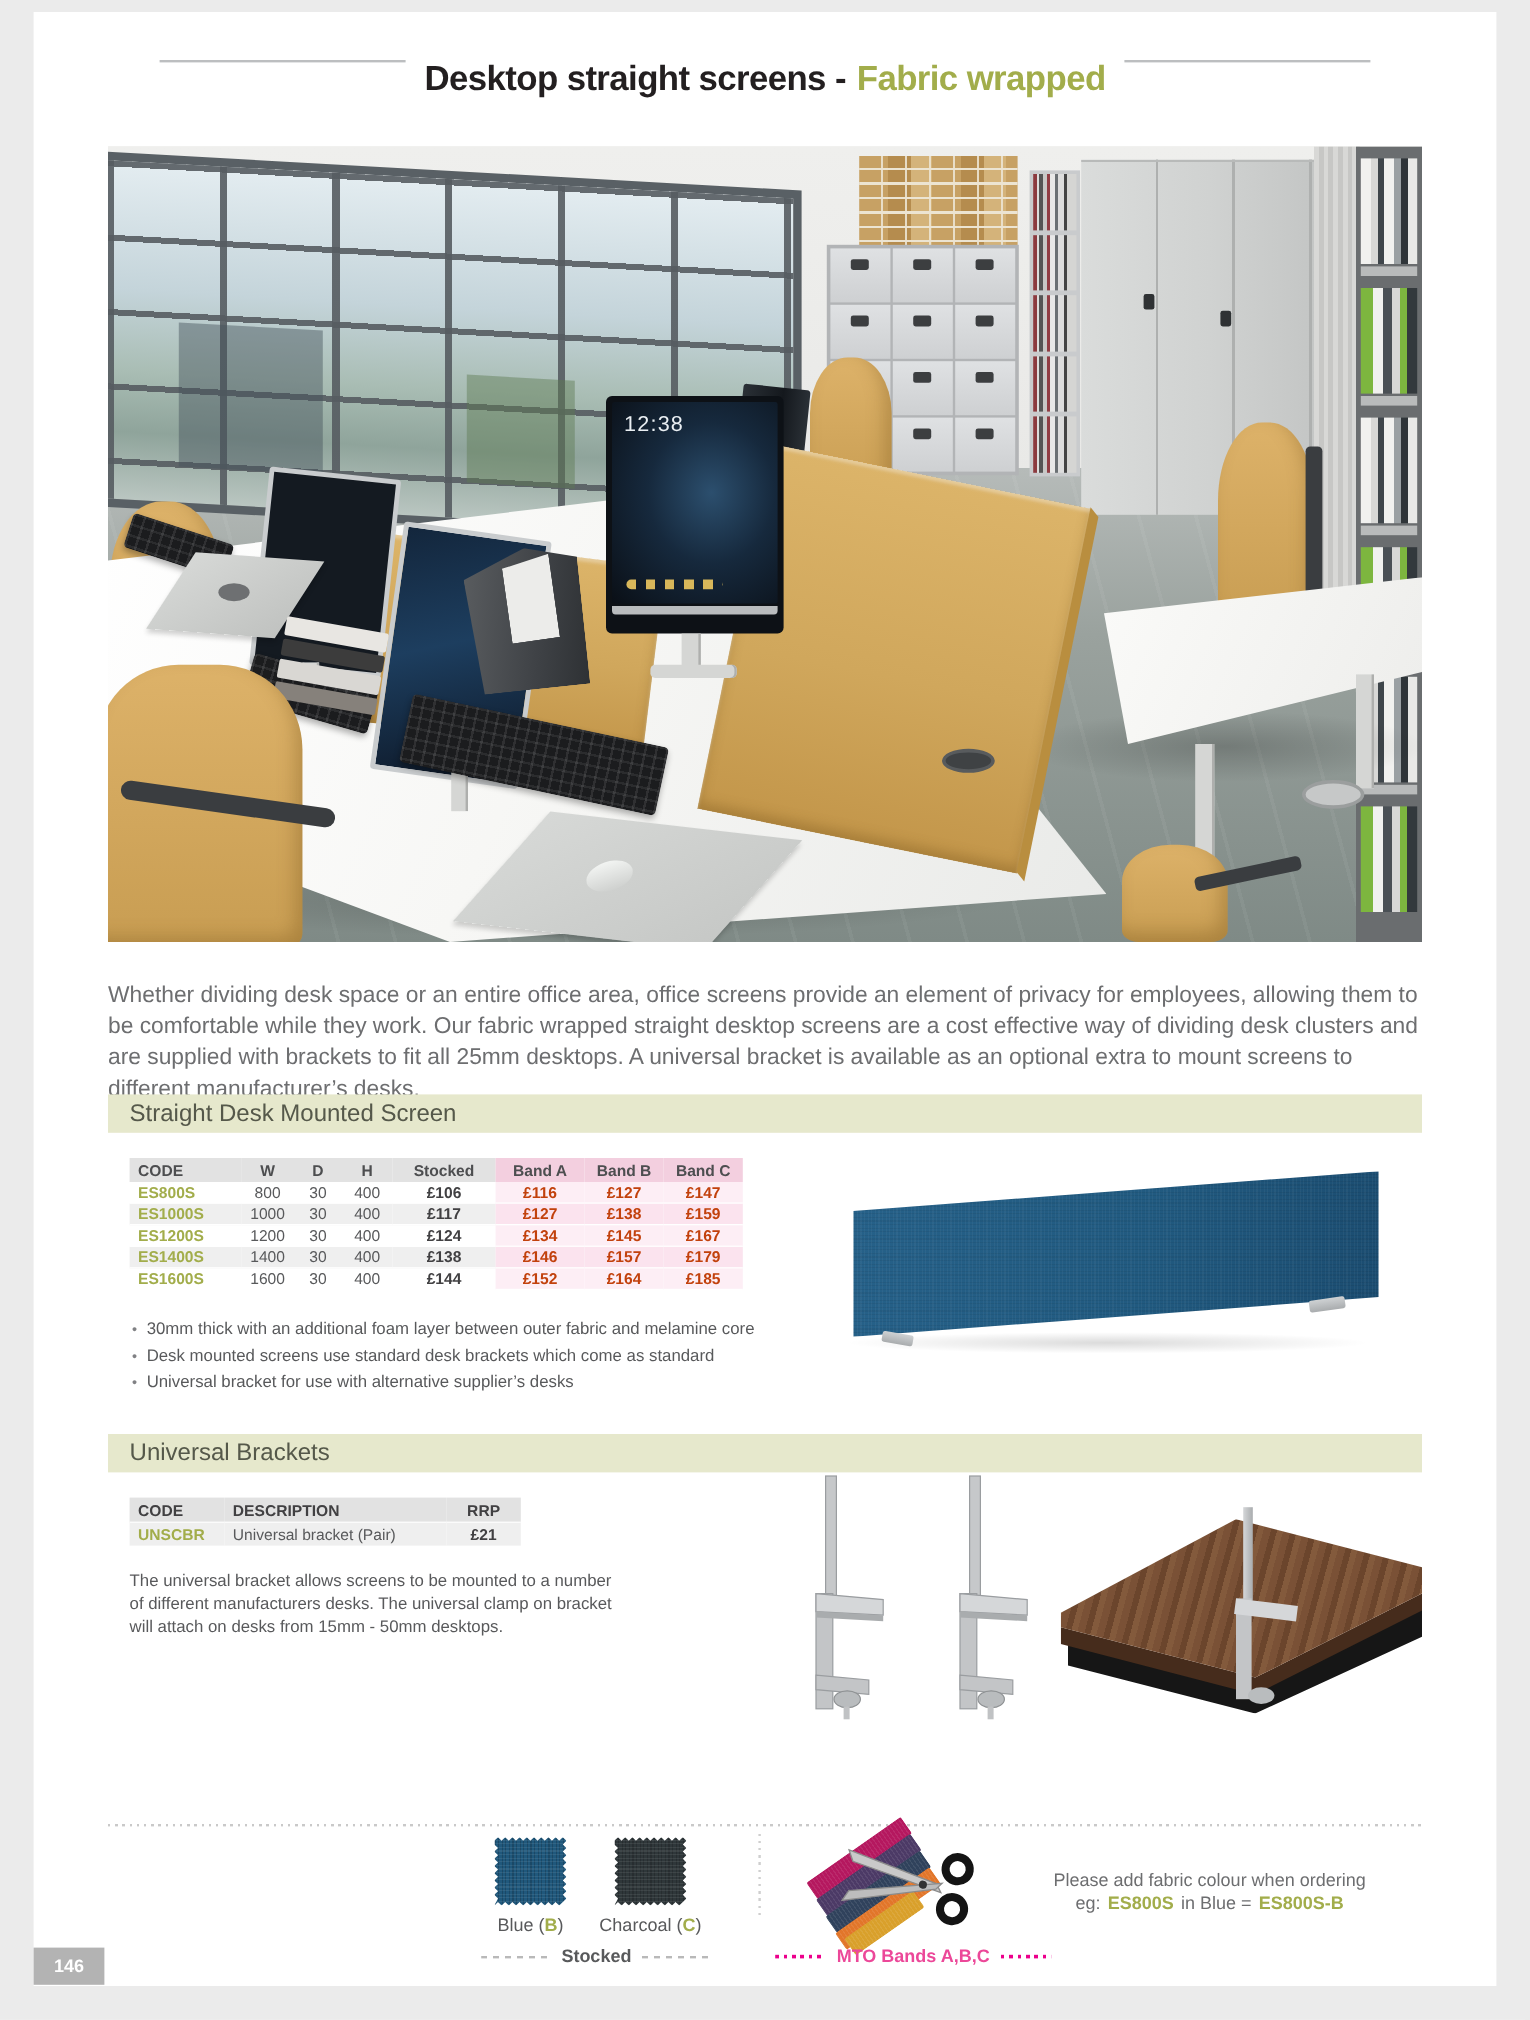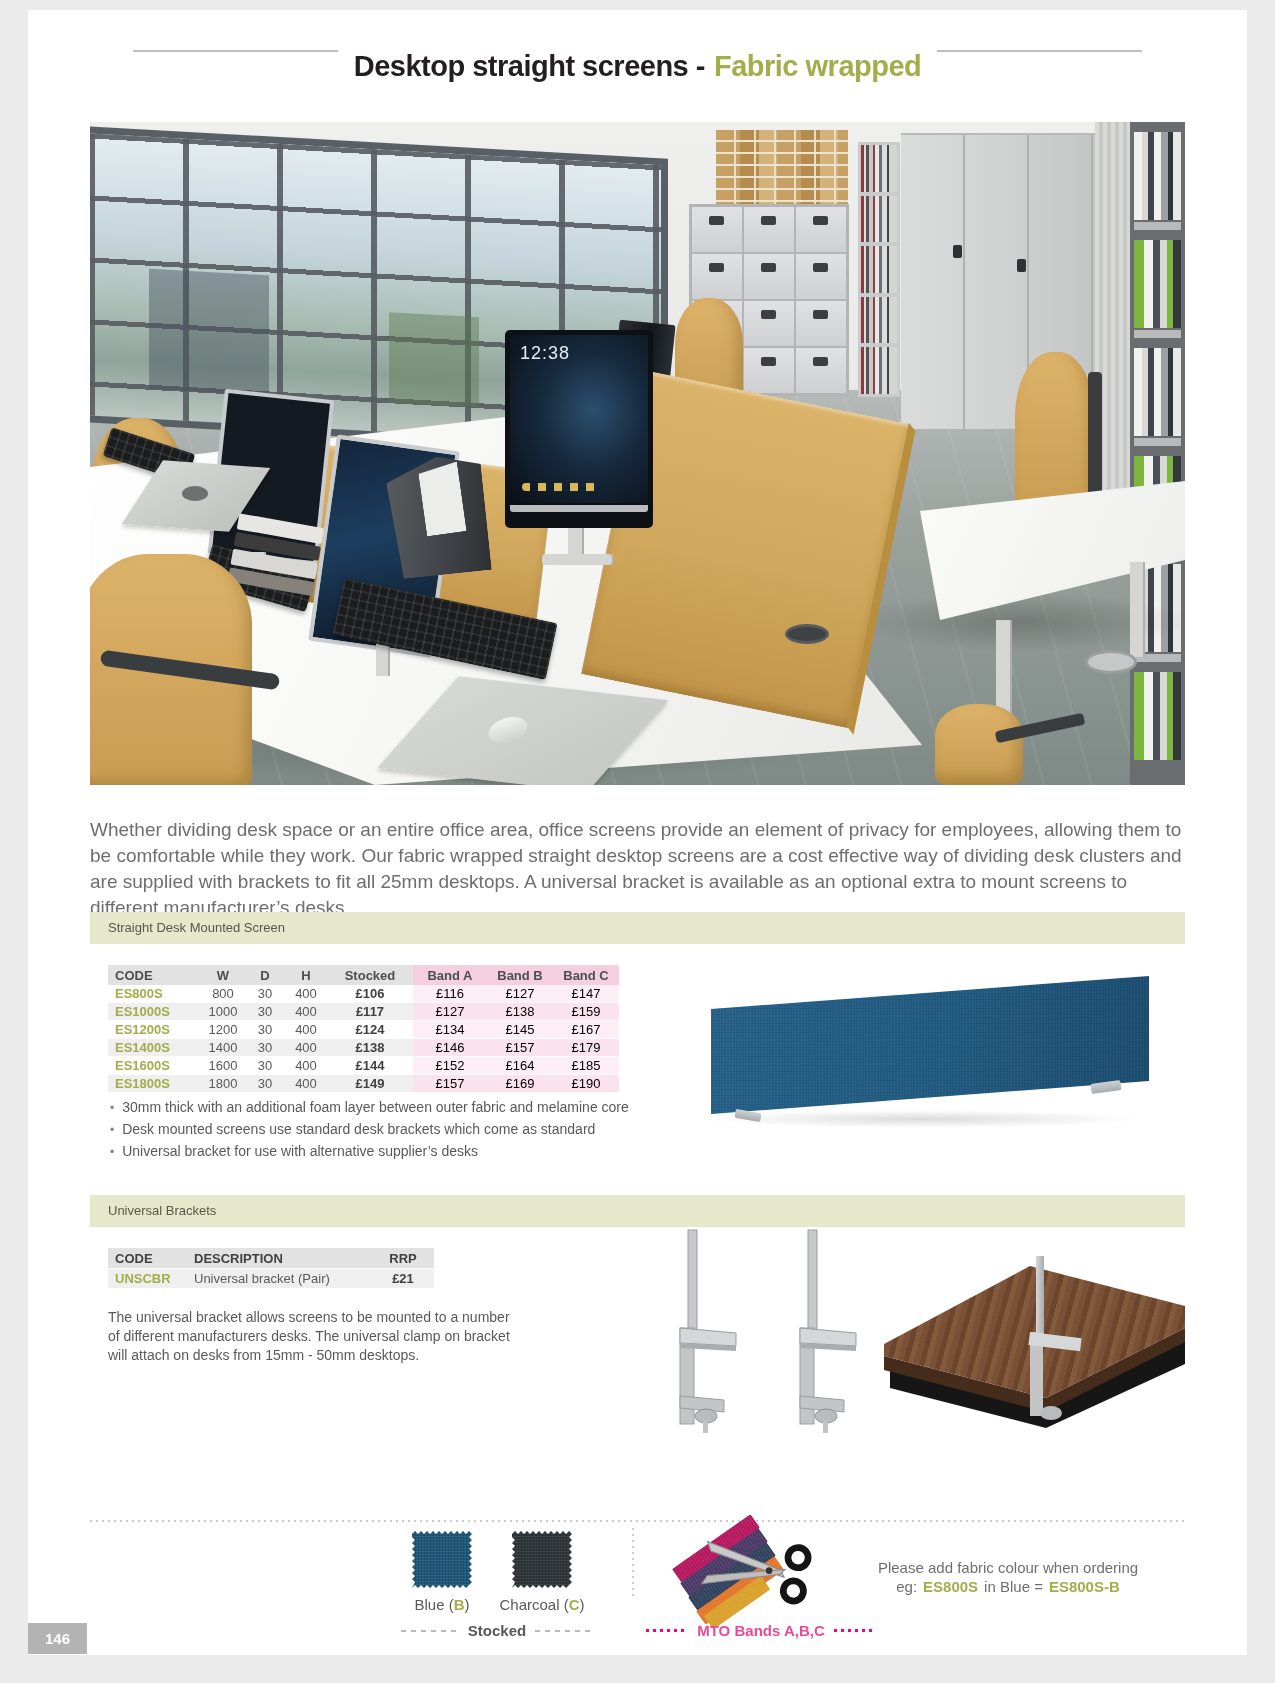--- a/index.html
+++ b/index.html
@@ -70,34 +70,34 @@
     background-image:repeating-linear-gradient(90deg,rgba(255,255,255,.09) 0 2px,transparent 2px 9px),repeating-linear-gradient(180deg,rgba(255,255,255,.07) 0 2px,transparent 2px 9px);background-color:#1b1c1e;}
   .mpad{background:linear-gradient(135deg,#d6d8d6 0%,#c0c2c0 100%);box-shadow:2px 3px 4px rgba(0,0,0,.18);}
   .mouse{position:absolute;border-radius:50%;}
   .grommet{border-radius:50%;}
   .shadow-soft{background:radial-gradient(ellipse at center,rgba(0,0,0,.2) 0%,transparent 70%);}
 
   
   .intro{position:absolute;left:62px;top:788px;width:1095px;font-size:19px;line-height:26px;color:#6d6e70;}
 
   
-  .band{position:absolute;left:62px;width:1095px;height:32px;background:#e6e8cc;color:#55584a;font-size:13px;line-height:32px;padding-left:18px;box-sizing:border-box;}
+  .band{position:absolute;left:62px;width:1095px;height:32px;background:#e6e8cc;color:#55584a;font-size:20px;line-height:32px;padding-left:18px;box-sizing:border-box;}
 
   
   table{border-collapse:collapse;}
   .t1{position:absolute;left:80px;top:955px;font-size:13px;}
   .t1 th{background:#e2e2e2;color:#4d4e50;font-weight:bold;height:20px;text-align:center;padding:0;}
   .t1 th.p{background:#f3cfdf;}
   .t1 td{height:17px;text-align:center;color:#58595b;padding:0;border-bottom:1px solid #fff;}
   .t1 .c0{width:86px;text-align:left;padding-left:7px;}
   .t1 .c1{width:44px;}.t1 .c2{width:40px;}.t1 .c3{width:42px;}.t1 .c4{width:86px;}
   .t1 .c5{width:74px;}.t1 .c6{width:66px;}.t1 .c7{width:66px;}
   .t1 td.code{color:#a2ad4b;font-weight:bold;}
   .t1 td.price{font-weight:bold;color:#414042;}
-  .t1 td.band-cell{background:#fdeef5;font-weight:normal;color:#000000;}
+  .t1 td.band-cell{background:#fdeef5;font-weight:bold;color:#c2410c;}
   .t1 tr.alt td{background:#efefef;}
   .t1 tr.alt td.band-cell{background:#fbe3ee;}
 
   .bullets{position:absolute;left:82px;top:1087px;margin:0;padding:0;list-style:none;font-size:14px;color:#58595b;line-height:21px;}
   .bullets li:before{content:"•";color:#808184;margin-right:8px;font-size:12px;}
 
   .t2{position:absolute;left:80px;top:1238px;font-size:13px;}
   .t2 th{background:#e2e2e2;color:#414042;font-weight:bold;height:20px;text-align:left;padding:0 0 0 7px;}
   .t2 td{background:#efefef;height:19px;color:#58595b;text-align:left;padding:0 0 0 7px;border-top:1px solid #fff;}
   .t2 .d0{width:72px;}.t2 .d1{width:178px;}.t2 .d2{width:62px;text-align:center;padding:0;}
@@ -330,30 +330,20 @@
       <tr>
         <td class="c0 code">ES1600S</td>
         <td class="c1">1600</td>
         <td class="c2">30</td>
         <td class="c3">400</td>
         <td class="c4 price">£144</td>
         <td class="c5 band-cell">£152</td>
         <td class="c6 band-cell">£164</td>
         <td class="c7 band-cell">£185</td>
       </tr>
-      <tr class="alt">
-        <td class="c0 code">ES1800S</td>
-        <td class="c1">1800</td>
-        <td class="c2">30</td>
-        <td class="c3">400</td>
-        <td class="c4 price">£149</td>
-        <td class="c5 band-cell">£157</td>
-        <td class="c6 band-cell">£169</td>
-        <td class="c7 band-cell">£190</td>
-      </tr>
     </tbody>
   </table>
 
   <div class="blue-screen-wrap">
     <div class="bs-shadow"></div>
     <div class="blue-screen"></div>
     <div class="foot" style="left:52px;bottom:2px;width:26px;height:9px;transform:rotate(10deg);"></div>
     <div class="foot" style="left:408px;bottom:30px;width:30px;height:10px;transform:rotate(-8deg);"></div>
   </div>
 

